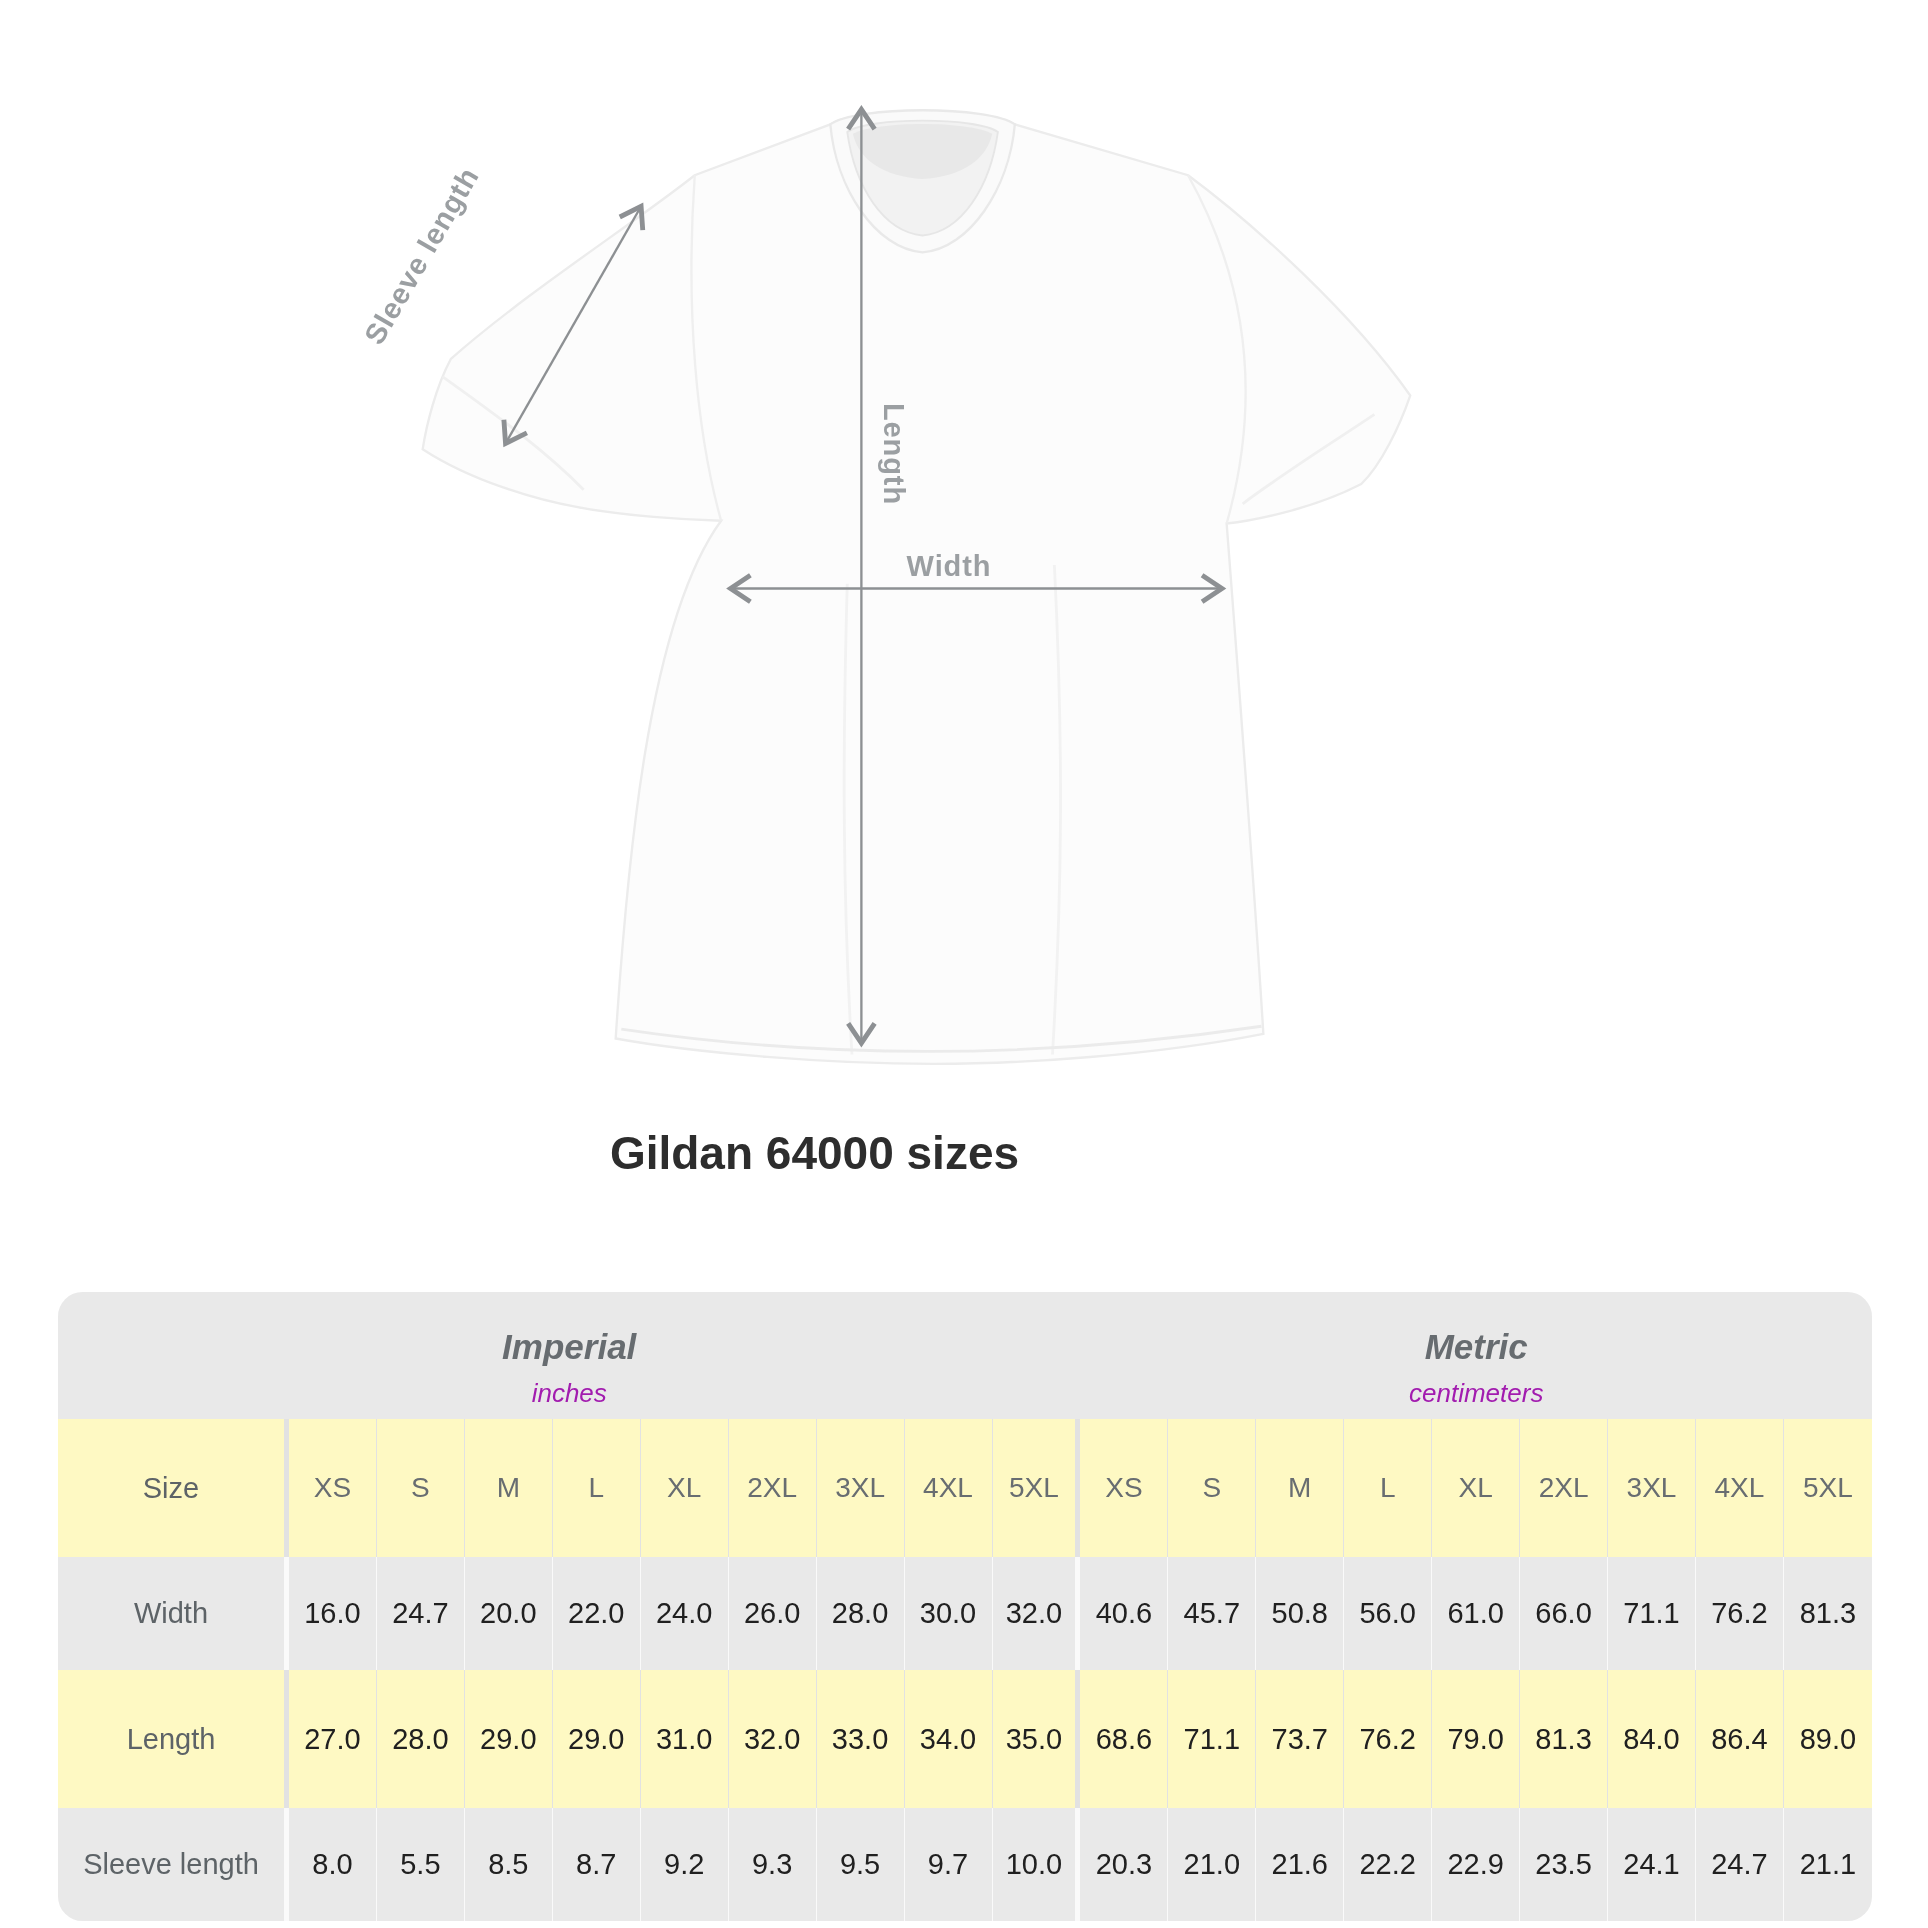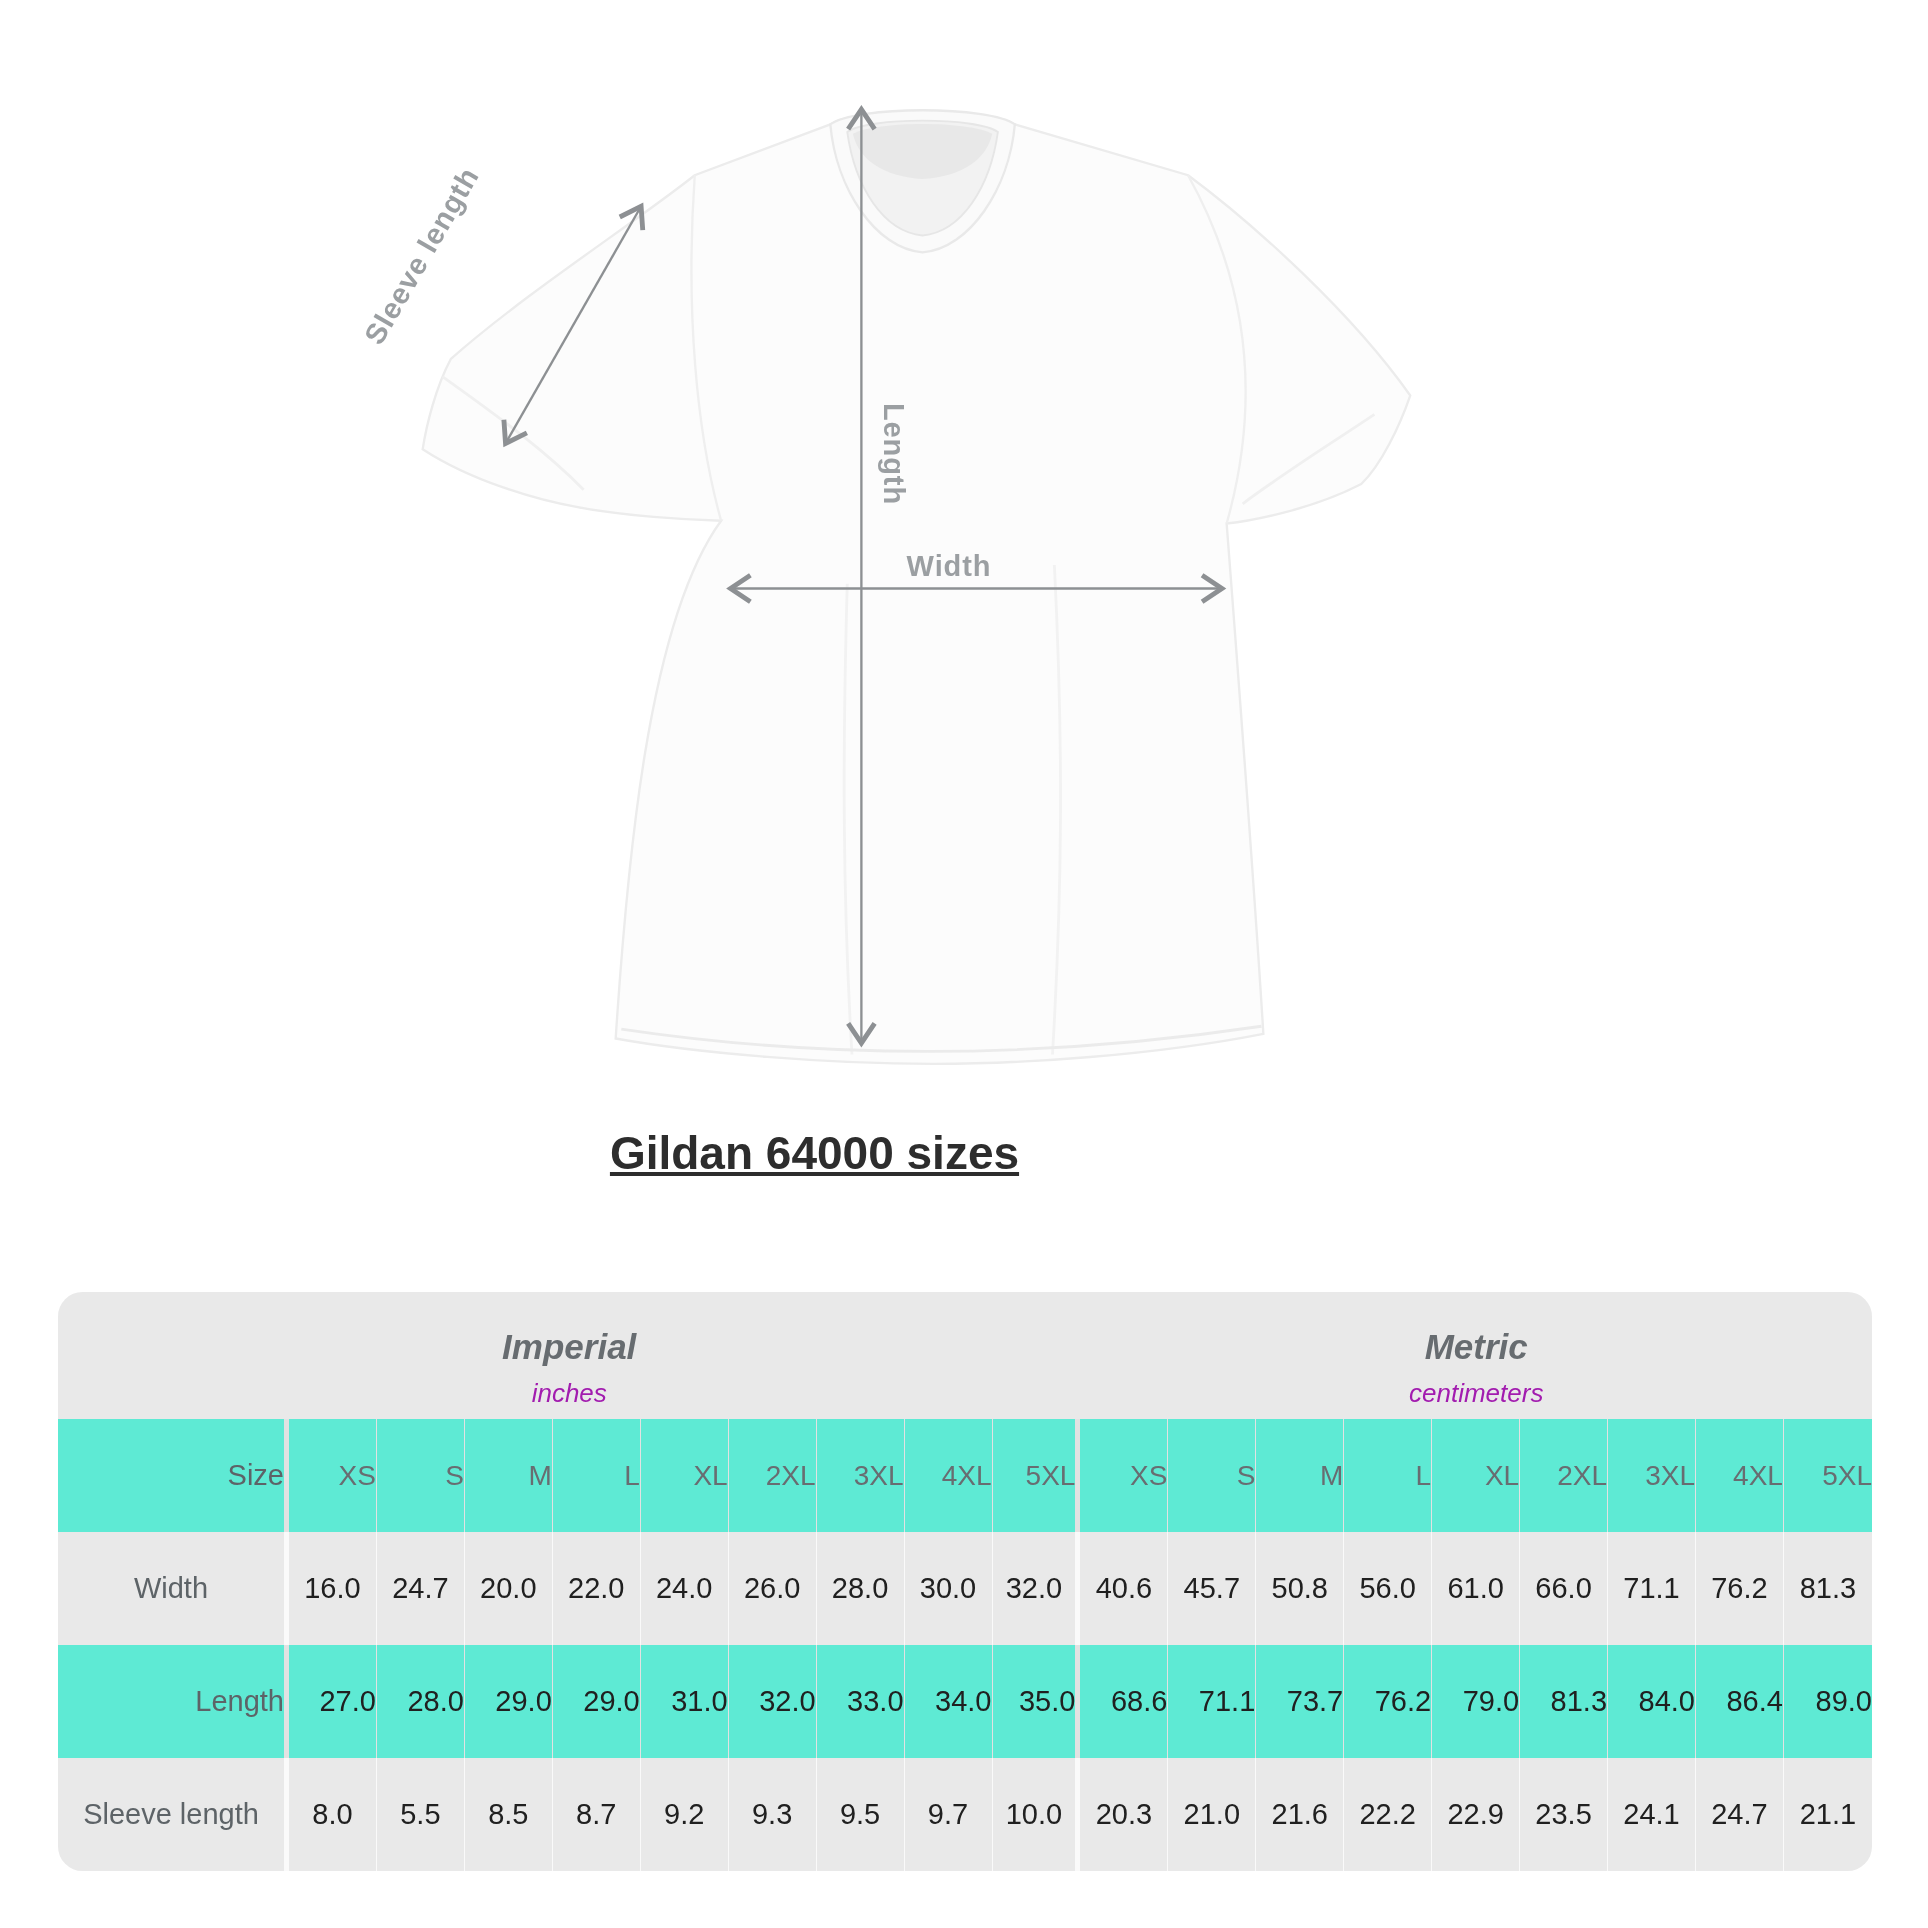--- a/index.html
+++ b/index.html
@@ -13,37 +13,37 @@
   .diagram-label{
     position:absolute;font-weight:bold;font-size:29px;color:#9b9fa2;
     letter-spacing:0.9px;white-space:nowrap;
   }
   .lbl-sleeve{left:422px;top:256px;transform:translate(-50%,-50%) rotate(-60deg);}
   .lbl-length{left:893px;top:454px;transform:translate(-50%,-50%) rotate(90deg);}
   .lbl-width{left:949px;top:566px;transform:translate(-50%,-50%);}
   
   .title{
     position:absolute;left:0;top:1126px;width:1629px;margin:0;
-    text-align:center;font-size:46px;font-weight:bold;color:#2d2d2d;text-decoration:underline;
+    text-align:center;font-size:46px;font-weight:bold;color:#2d2d2d;
   }
   .subtitle{
     position:absolute;left:0;top:1192px;width:1928px;margin:0;
     text-align:center;font-style:italic;font-size:27px;color:#4f4f4f;
   }
   
   .tablewrap{
     position:absolute;left:58px;top:1292px;width:1814px;
     border-radius:24.5px;overflow:hidden;
   }
   table.sizes{width:1814px;table-layout:fixed;border-collapse:separate;border-spacing:0;}
   table.sizes td,table.sizes th{padding:0;text-align:center;vertical-align:middle;font-weight:normal;}
   tr.band td{background:#e9e9e9;height:127px;}
   .group-title{font-style:italic;font-weight:bold;font-size:35px;color:#676c70;margin-top:25px;}
   .group-unit{font-style:italic;font-size:26px;color:#a21caf;margin-top:11.3px;}
-  tr.row-white td,tr.row-white th{background:#5eead4;border-right:1.9px solid #e2e2e2;height:113px;text-align:right;}
+  tr.row-white td,tr.row-white th{background:#fef9c3;border-right:1.9px solid #e2e2e2;height:138px;}
   tr.row-gray  td,tr.row-gray  th{background:#e9e9e9;border-right:1.9px solid #fafafa;height:113px;}
   tr.row-white .group-sep{border-right-width:5.6px;}
   tr.row-gray  .group-sep{border-right-width:5.6px;}
   tr .last-col{border-right:none !important;}
   th.size-head{font-weight:bold;font-size:28px;color:#686d71;}
   th.row-label{font-weight:bold;font-size:29px;color:#5d6367;}
   td.val{font-size:29px;color:#202020;margin-left:20px;}
 </style>
 </head>
 <body>

